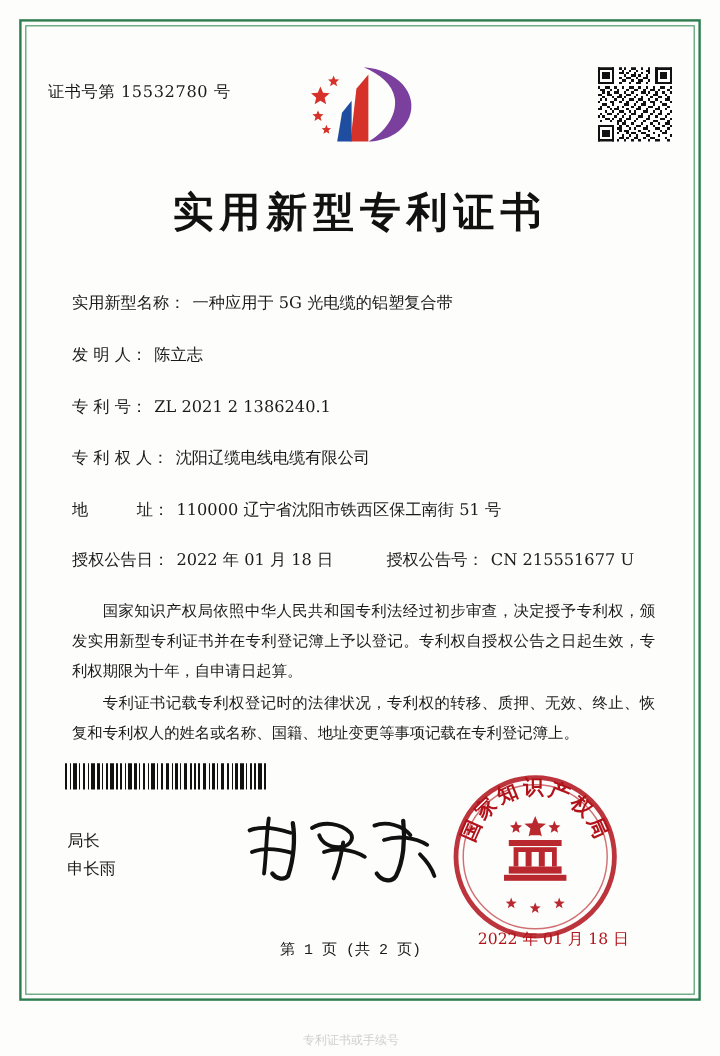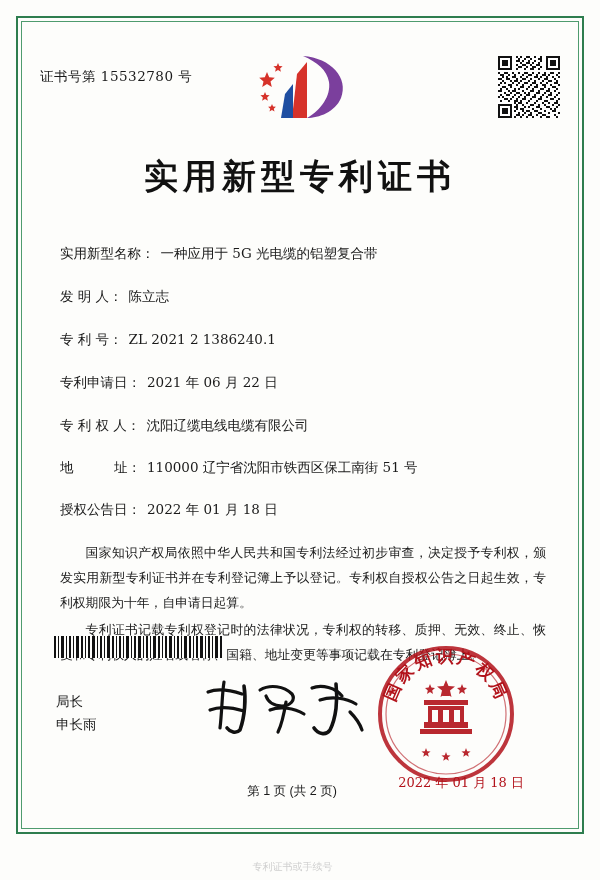--- a/index.html
+++ b/index.html
@@ -207,21 +207,21 @@
 
   
   .page-number {
     position: absolute;
     left: 0;
     right: 0;
     bottom: -4px;
     text-align: center;
     font-size: 12.5px;
     color: #1a1a1a;
-    font-family: Liberation Sans, sans-serif;
+    font-family: Liberation Mono, monospace;
   }
 
   .footer-faint {
     position: absolute;
     left: 0;
     right: 15px;
     bottom: 6px;
     text-align: center;
     font-size: 10px;
     color: #cfcfcf;
@@ -505,39 +505,39 @@
       <div class="field">
         <span class="label">发 明 人：</span>
         <span class="value">陈立志</span>
       </div>
 
       <div class="field">
         <span class="label">专 利 号：</span>
         <span class="value">ZL 2021 2 1386240.1</span>
       </div>
 
-      <div class="field">
-        <span class="label">专利申请日：</span>
-        <span class="value">2021 年 06 月 22 日</span>
-      </div>
 
       <div class="field">
         <span class="label">专 利 权 人：</span>
         <span class="value">沈阳辽缆电线电缆有限公司</span>
       </div>
 
       <div class="field">
         <span class="label">地　　　址：</span>
         <span class="value">110000  辽宁省沈阳市铁西区保工南街 51 号</span>
       </div>
 
       <div class="field-split">
         <div class="half left">
           <span class="label">授权公告日：</span>
           <span class="value">2022 年 01 月 18 日</span>
+        </div>
+        <div class="half">
+          <span class="label">授权公告号：</span>
+          <span class="value">CN 215551677 U</span>
         </div>
       </div>
     </div>
 
     <div class="paragraphs">
       <p>国家知识产权局依照中华人民共和国专利法经过初步审查，决定授予专利权，颁发实用新型专利证书并在专利登记簿上予以登记。专利权自授权公告之日起生效，专利权期限为十年，自申请日起算。</p>
       <p>专利证书记载专利权登记时的法律状况，专利权的转移、质押、无效、终止、恢复和专利权人的姓名或名称、国籍、地址变更等事项记载在专利登记簿上。</p>
     </div>
 
     <div class="bottom">

